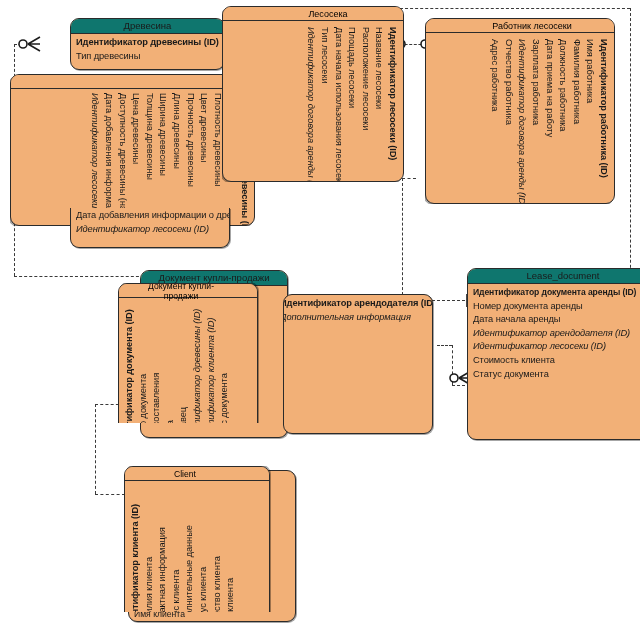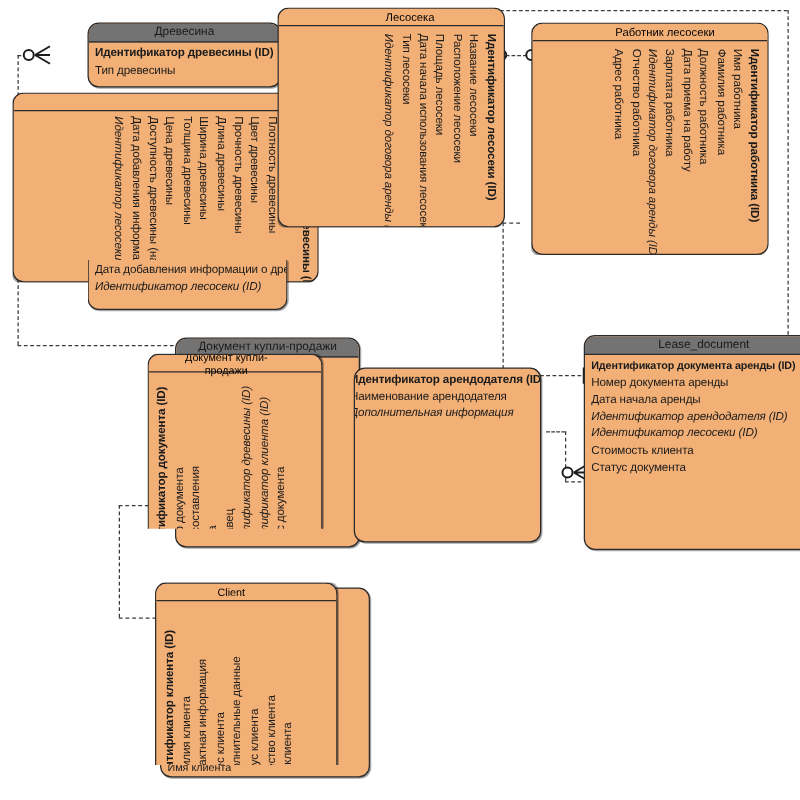--- a/index.html
+++ b/index.html
@@ -9,21 +9,21 @@
   #canvas{position:relative;width:640px;height:640px;background:#fff;}
 
   
   .entity{position:absolute;box-sizing:border-box;
           background:#f2b077;border:1.6px solid #2b2b2b;
           border-radius:9px;overflow:hidden;
           box-shadow:1px 1px 0 rgba(0,0,0,.35);}
   .entity .title{box-sizing:border-box;width:100%;
           text-align:center;font-size:9.5px;color:#1a1a1a;
           padding:1px 2px 2px 2px;white-space:nowrap;
-          border-bottom:1.4px solid #2b2b2b;background:#737373;}
+          border-bottom:1.4px solid #2b2b2b;background:#0f766e;}
   .entity .body{box-sizing:border-box;padding:2px 4px 2px 5px;}
   .attr{font-size:9.3px;color:#1a1a1a;line-height:13.6px;
         white-space:nowrap;letter-spacing:-0.1px;}
   .attr.pk{font-weight:bold;}
   .attr.fk{font-style:italic;}
 
   
   .rot-cw{transform:rotate(90deg);transform-origin:0 0;}
   .rot-ccw{transform:rotate(-90deg);transform-origin:0 0;}
 
@@ -216,21 +216,20 @@
           <div class="attr fk">Идентификатор клиента (ID)</div>
           <div class="attr">Статус документа</div>
         </div>
       </div>
     </div>
   </div>
 
   <div class="entity" style="left:283px;top:294px;width:150px;height:140px;">
     <div class="body" style="padding-left:0;">
       <div class="attr pk" style="margin-left:-4px;">Идентификатор арендодателя (ID)</div>
-      <div class="attr" style="margin-left:-4px;">Наименование арендодателя</div>
       <div class="attr" style="margin-left:-4px;font-style:italic;">Дополнительная информация</div>
     </div>
   </div>
 
   <div class="entity" style="left:128px;top:470px;width:168px;height:152px;">
     <div style="position:absolute;left:5px;bottom:2px;font-size:8.6px;color:#1a1a1a;">Имя клиента</div>
   </div>
 
   <div style="position:absolute;left:124px;top:466px;width:172px;height:146px;overflow:hidden;">
     <div class="rot-ccw" style="position:absolute;left:0;top:172px;">

